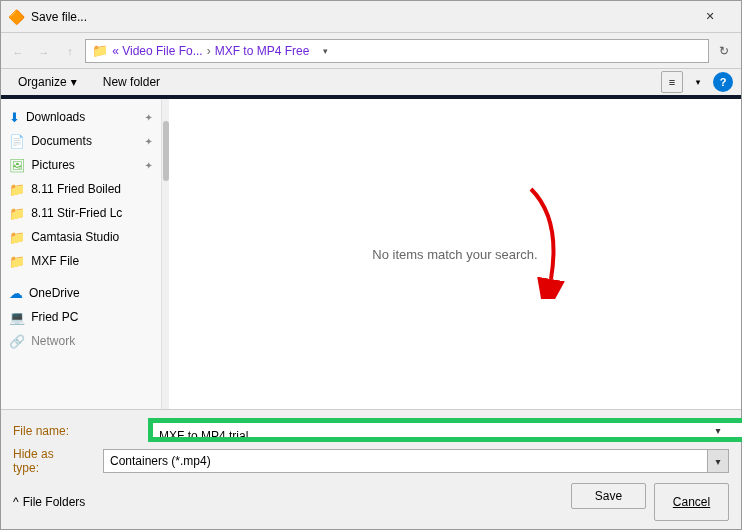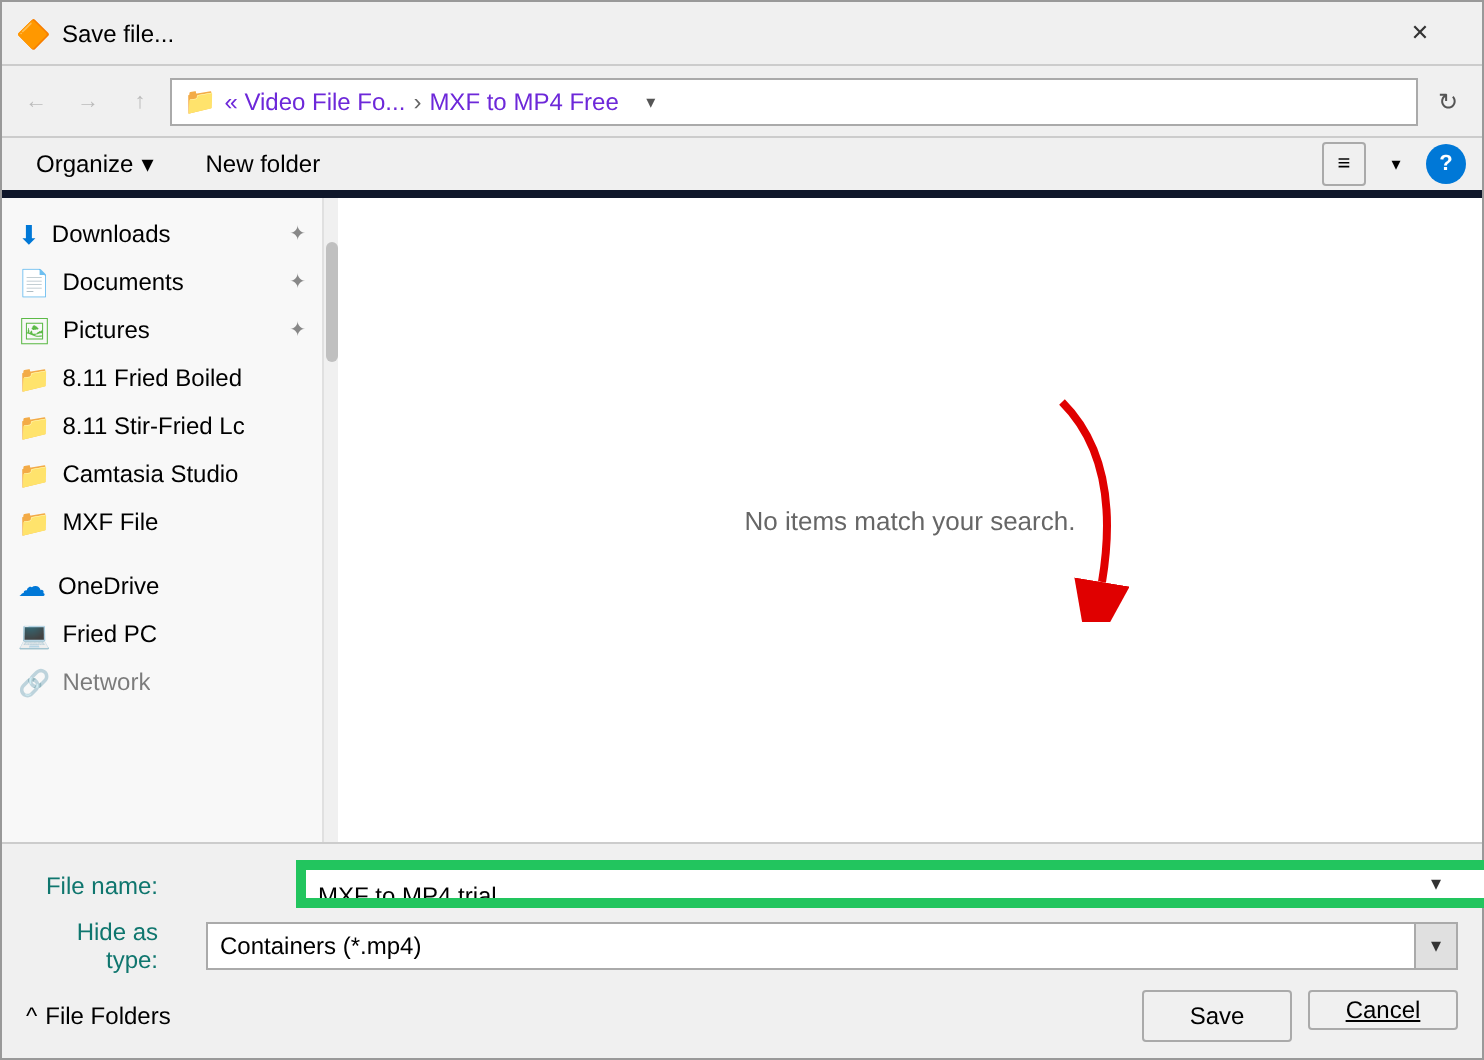--- a/index.html
+++ b/index.html
@@ -274,24 +274,23 @@
       padding: 8px 12px;
       flex-shrink: 0;
     }
     .form-row {
       display: flex;
       align-items: center;
       margin-bottom: 4px;
     }
     .form-label {
       width: 90px;
-      text-align: right;
       padding-right: 24px;
       font-size: 12px;
-      color: #0f766e;
+      color: #a16207;
     }
     .form-input-wrap {
       flex: 1;
       position: relative;
     }
     .file-name-input {
       width: 100%;
       height: 24px;
       border: 5px solid #22c55e;
       padding: 12px 24px 0 6px;
@@ -350,21 +349,21 @@
       height: 26px;
       min-width: 75px;
       padding: 0 8px;
       background: #f0f0f0;
       border: 1px solid #aaa;
       cursor: pointer;
       font-size: 12px;
       border-radius: 2px;
     }
     .cancel-btn {
-      height: 20px;
+      height: 38px;
       min-width: 75px;
       padding: 0 16px;
       background: #f0f0f0;
       border: 1px solid #aaa;
       cursor: pointer;
       font-size: 12px;
       border-radius: 2px;
       text-decoration: underline;
     }
 

